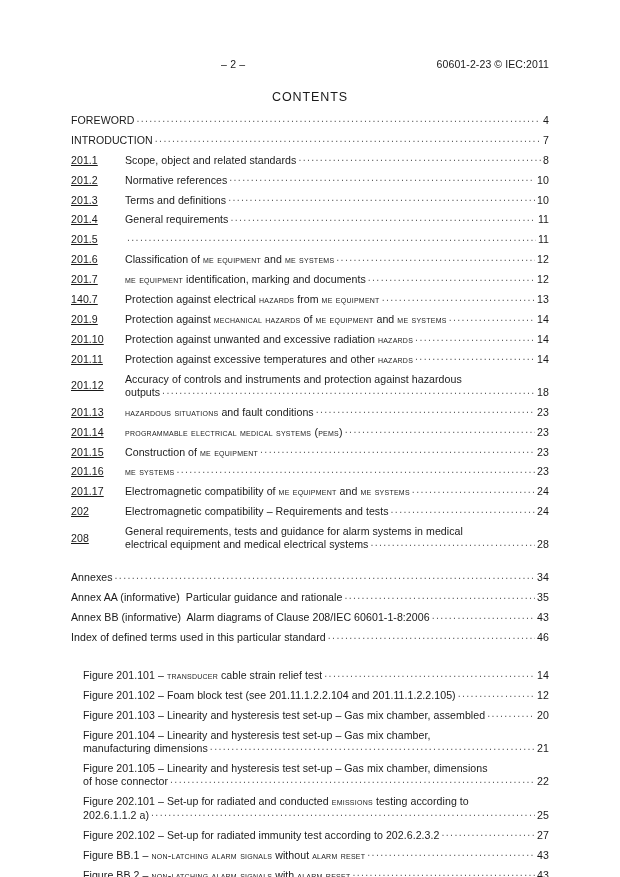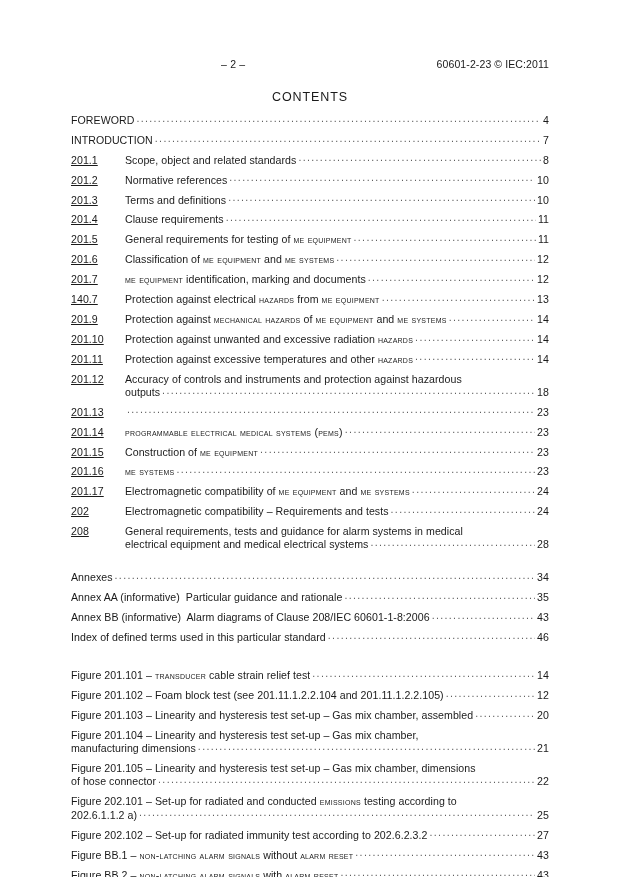--- a/index.html
+++ b/index.html
@@ -64,21 +64,21 @@
   
   .toc {
     position: absolute;
     top: 114px;
     left: 71px;
     width: 478px;
   }
 
   .toc-entry {
     display: flex;
-    align-items: flex-start;
+    align-items: center;
     font-size: 10.6px;
     line-height: 13.3px;
     margin-bottom: 6.6px;
     letter-spacing: 0.05px;
   }
 
   .num {
     flex: 0 0 54px;
     white-space: nowrap;
     text-decoration: underline;
@@ -131,21 +131,21 @@
 
   .sc {
     font-variant: small-caps;
     text-transform: lowercase;
     letter-spacing: 0.25px;
   }
 
   .gap-block { height: 13px; }
   .gap-small { height: 5px; }
 
-  .figures .toc-entry { margin-bottom: 6.7px; }
+  .figures .toc-entry { margin-bottom: 6.7px; margin-left: 12px; }
 </style>
 </head>
 <body>
 
 <div class="page">
 
   <div class="running-header">
     <span class="page-marker">– 2 –</span>
     <span class="doc-ref">60601-2-23 © IEC:2011</span>
   </div>
@@ -201,31 +201,30 @@
               <span class="txt">Terms and definitions</span>
               <span class="leader"></span>
               <span class="pg">10</span>
             </div>
           </div>
         </div>
         <div class="toc-entry">
           <div class="num">201.4</div>
           <div class="body-col">
             <div class="line">
-              <span class="txt">Clause requirements</span>
+              <span class="txt">General requirements</span>
               <span class="leader"></span>
               <span class="pg">11</span>
             </div>
           </div>
         </div>
         <div class="toc-entry">
           <div class="num">201.5</div>
           <div class="body-col">
             <div class="line">
-              <span class="txt">General requirements for testing of <span class="sc">ME EQUIPMENT</span></span>
               <span class="leader"></span>
               <span class="pg">11</span>
             </div>
           </div>
         </div>
         <div class="toc-entry">
           <div class="num">201.6</div>
           <div class="body-col">
             <div class="line">
               <span class="txt">Classification of <span class="sc">ME EQUIPMENT</span> and <span class="sc">ME SYSTEMS</span></span>
@@ -292,20 +291,21 @@
               <span class="txt">outputs</span>
               <span class="leader"></span>
               <span class="pg">18</span>
             </div>
           </div>
         </div>
         <div class="toc-entry">
           <div class="num">201.13</div>
           <div class="body-col">
             <div class="line">
+              <span class="txt"><span class="sc">HAZARDOUS SITUATIONS</span> and fault conditions</span>
               <span class="leader"></span>
               <span class="pg">23</span>
             </div>
           </div>
         </div>
         <div class="toc-entry">
           <div class="num">201.14</div>
           <div class="body-col">
             <div class="line">
               <span class="txt"><span class="sc">PROGRAMMABLE ELECTRICAL MEDICAL SYSTEMS (PEMS)</span></span>

